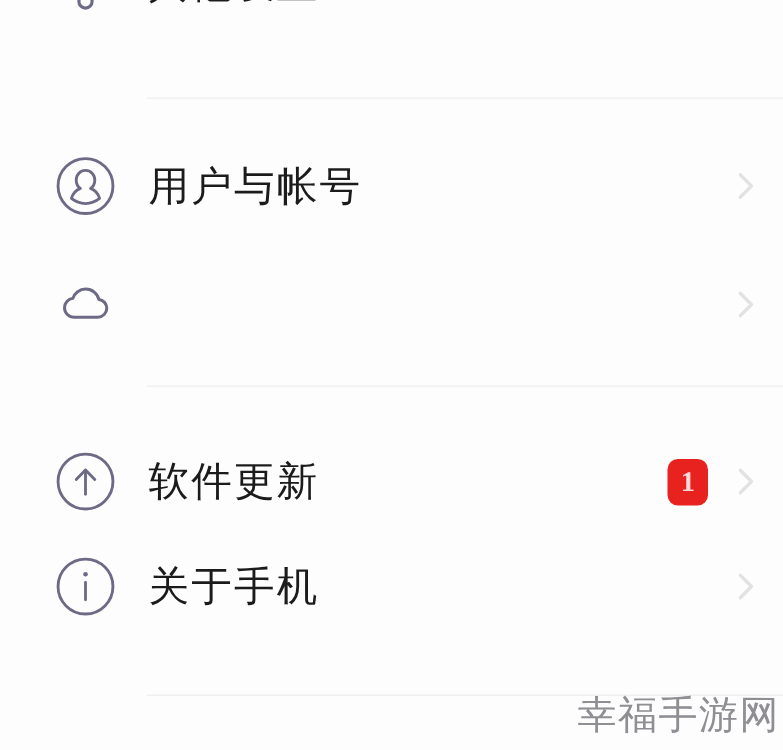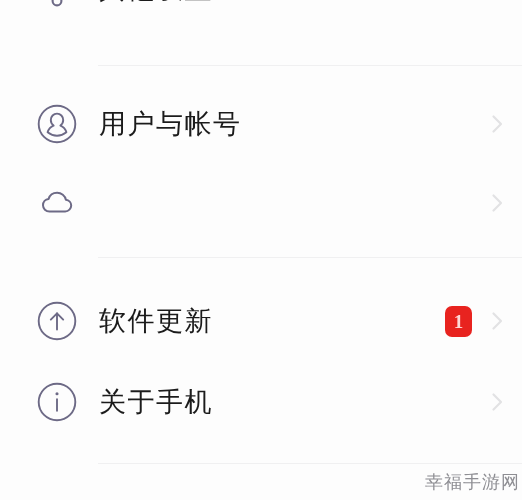--- a/index.html
+++ b/index.html
@@ -95,32 +95,32 @@
     right: 0;
     height: 1px;
     background: #f0f0f1;
   }
 
   
   #row-other-settings { top: -50px; }
   #row-user-account   { top: 85px; }
   #row-cloud-service  { top: 164px; }
   #row-software-update{ top: 282px; }
-  #row-about-phone    { top: 363px; text-decoration: underline; }
+  #row-about-phone    { top: 352px; text-decoration: underline; }
 
   #divider-1 { top: 65px; }
   #divider-2 { top: 257px; }
   #divider-3 { top: 463px; }
 
   
   .watermark {
     position: absolute;
     right: 2px;
     bottom: 6px;
-    font-size: 18px;
+    font-size: 26px;
     letter-spacing: 1px;
     color: #8e8e93;
     font-family: Liberation Serif, serif;
     font-weight: 300;
     white-space: nowrap;
   }
 </style>
 </head>
 <body>
 

